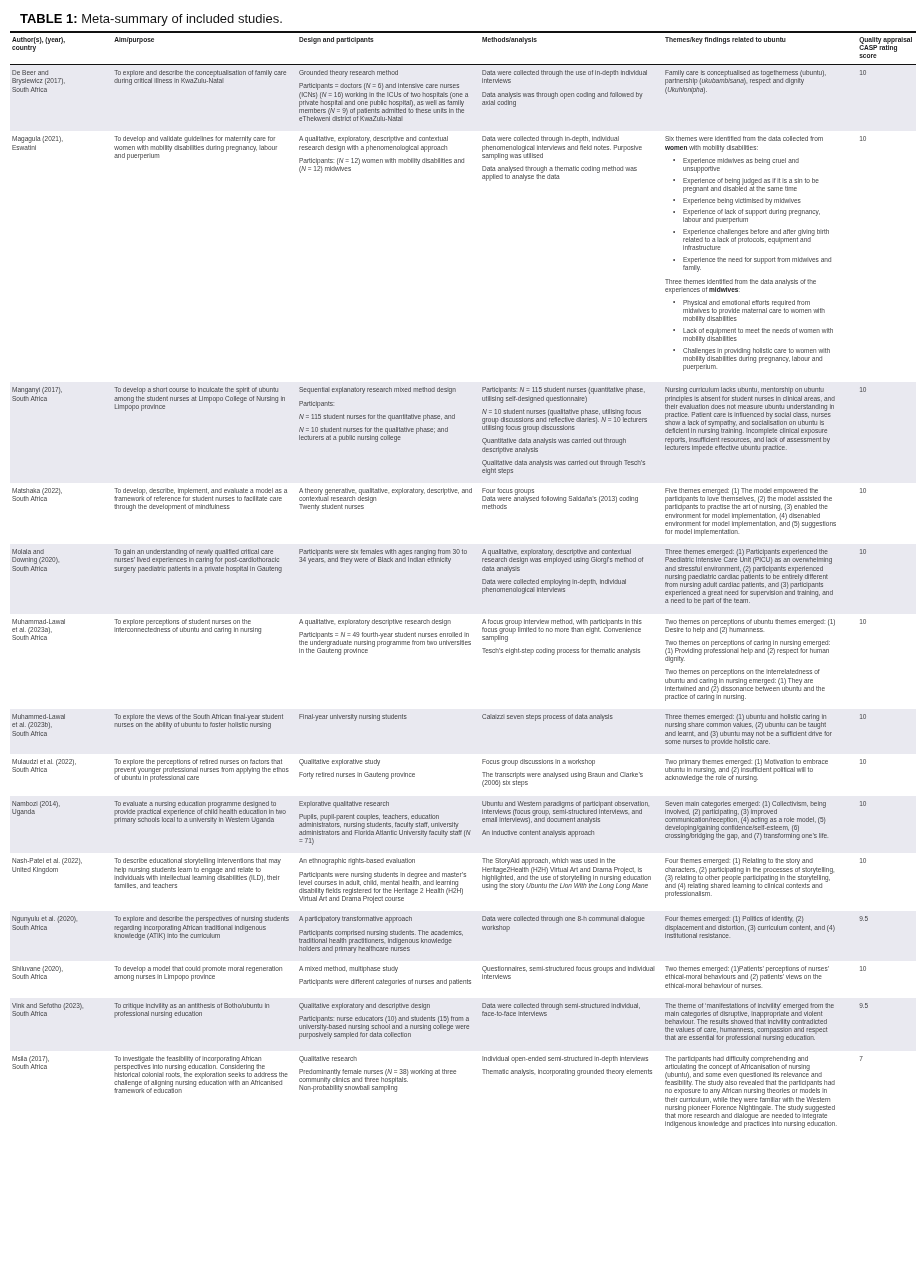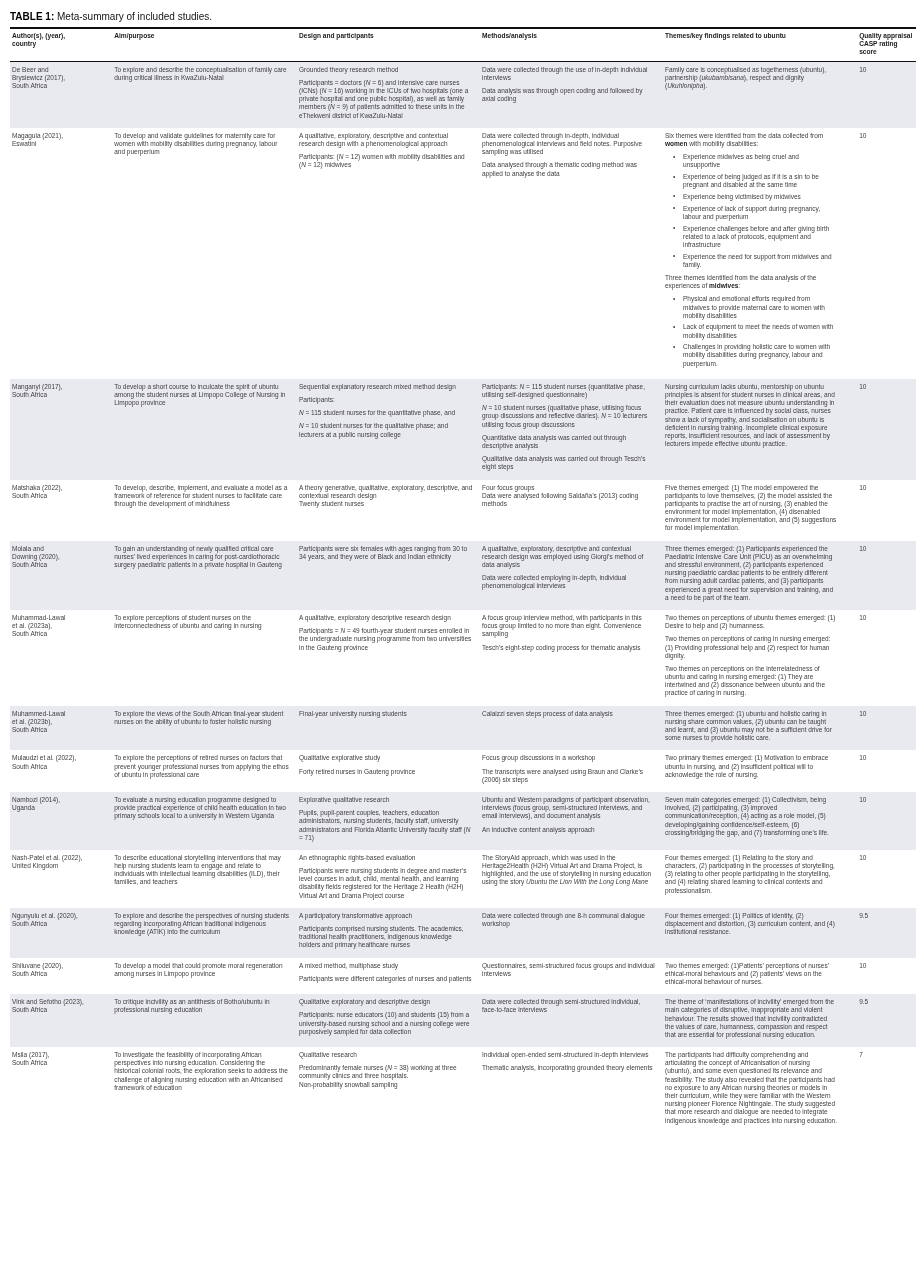--- a/index.html
+++ b/index.html
@@ -1,21 +1,21 @@
 <!DOCTYPE html>
 <html><head>
 <meta charset="utf-8">
 <style>
   html,body{margin:0;padding:0;}
   body{
     width:924px;height:1282px;overflow:hidden;background:#ffffff;
     font-family:"Liberation Sans", sans-serif;color:#3d3d3f;
   }
   .wrap{padding:11px 8px 0 10px;}
-  .table-title{font-size:10px;color:#141414;margin:0 0 4px 0;line-height:1.2;}
+  .table-title{font-size:13px;color:#141414;margin:0 0 4px 10px;line-height:1.2;}
   .table-title b{color:#000;}
   table{width:906px;border-collapse:collapse;table-layout:fixed;}
   thead th{
     text-align:left;vertical-align:top;font-size:6.6px;line-height:1.25;color:#1c1c1e;
     padding:3px 8px 4px 0;border-top:2px solid #111;border-bottom:1px solid #111;
     white-space:pre-line;
   }
   tbody td{
     vertical-align:top;font-size:6.5px;line-height:1.26;
     padding:4px 9px 6px 0;

